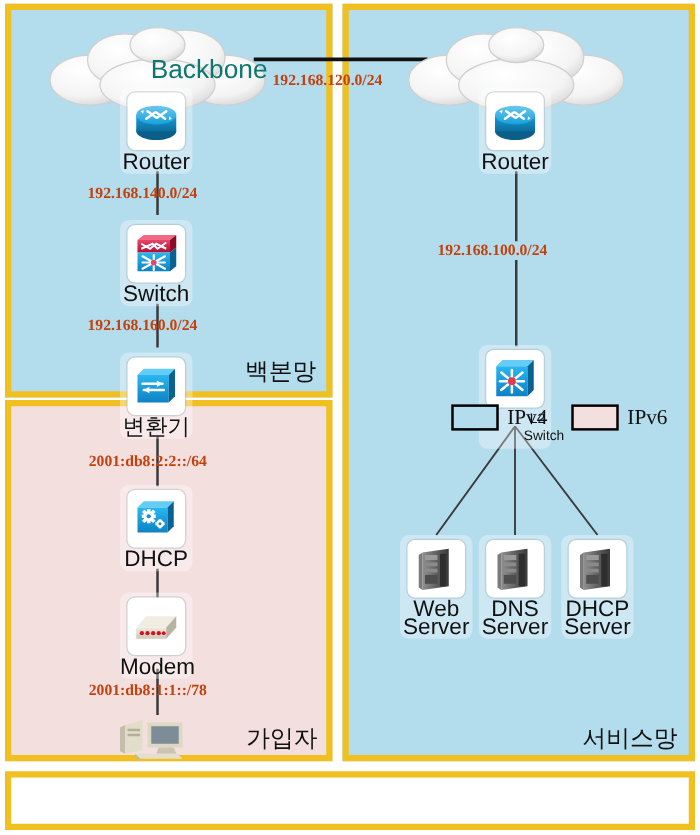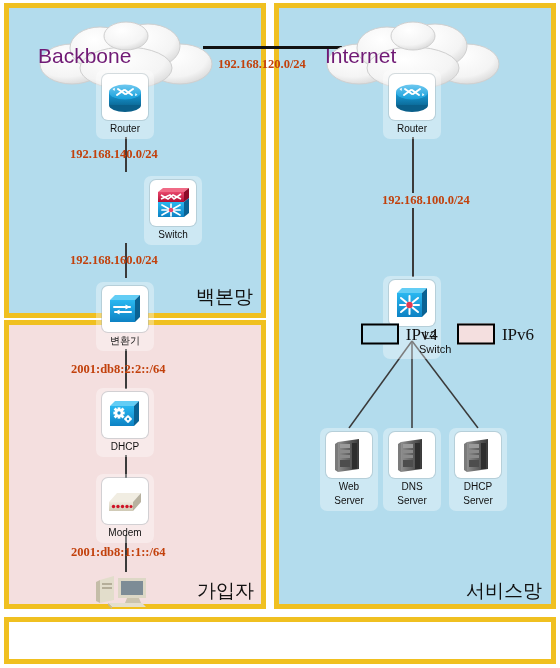--- a/index.html
+++ b/index.html
@@ -10,33 +10,33 @@
   #panel-backbone{left:4px;top:3px;width:262px;height:315px;background:#b3dced;}
   #panel-subscriber{left:4px;top:320px;width:262px;height:289px;background:#f4dfdf;}
   #panel-service{left:274px;top:3px;width:282px;height:606px;background:#b3dced;}
   #panel-legend{left:4px;top:617px;width:552px;height:47px;background:#ffffff;}
 
   .zone-label{position:absolute;font-weight:normal;font-size:19px;color:#111;
               letter-spacing:0px;white-space:nowrap;}
 
   
   .cloud{position:absolute;}
-  .cloud .cname{position:absolute;width:100%;text-align:left;top:26px;
-                font-size:21px;color:#701a75;z-index:5;white-space:nowrap;}
+  .cloud .cname{position:absolute;width:100%;text-align:right;top:26px;
+                font-size:21px;color:#0f766e;z-index:5;white-space:nowrap;}
   .cloud svg{position:absolute;left:0;top:0;}
 
   
   .node{position:absolute;width:58px;border-radius:7px;
         background:rgba(255,255,255,0.34);padding:4px 0 3px 0;text-align:center;
         box-sizing:border-box;}
   .node .tile{width:46px;height:46px;margin:0 auto;background:#fff;
               border-radius:6px;position:relative;
               box-shadow:0 0 0 1px rgba(140,160,170,.35);}
   .node .tile svg{position:absolute;left:0;top:0;}
-  .node .nlabel{font-size:10px;color:#111;line-height:14px;margin-top:2px;
+  .node .nlabel{font-size:18px;color:#111;line-height:14px;margin-top:2px;
                 white-space:pre-line;}
   .node.small .nlabel{font-size:11px;padding-left:36px;}
 
   .pcnode{position:absolute;width:62px;text-align:center;}
 
   
   .vline{position:absolute;width:1.5px;background:#3a3a3a;}
   .hline{position:absolute;height:2.5px;background:#111;}
   .linklabel{position:absolute;font-family:"Liberation Serif","DejaVu Serif",serif;
              font-weight:bold;font-size:12.5px;color:#c2410c;white-space:nowrap;}
@@ -71,24 +71,24 @@
 
 <div class="vline" style="left:125px;top:243px;height:35px;"></div>
 <div class="linklabel" style="left:70px;top:253px;">192.168.160.0/24</div>
 
 <div class="vline" style="left:125px;top:349px;height:40px;"></div>
 <div class="linklabel" style="left:71px;top:362px;text-align:center;">2001:db8:2:2::/64</div>
 
 <div class="vline" style="left:125px;top:455px;height:24px;"></div>
 
 <div class="vline" style="left:125px;top:535px;height:37px;"></div>
-<div class="linklabel" style="left:71px;top:545px;">2001:db8:1:1::/64</div>
+<div class="linklabel" style="left:71px;top:545px;">2001:db8:1:1::/78</div>
 
 <div class="vline" style="left:412px;top:137px;height:140px;"></div>
-<div class="linklabel" style="left:379px;top:193px;background:#b3dced;padding:0 3px;">192.168.100.0/24</div>
+<div class="linklabel" style="left:347px;top:193px;background:#b3dced;padding:0 3px;">192.168.100.0/24</div>
 
 <svg class="fan" width="560" height="668">
   <line x1="412" y1="341" x2="349" y2="428" stroke="#3a3a3a" stroke-width="1.5"></line>
   <line x1="412" y1="341" x2="412" y2="428" stroke="#3a3a3a" stroke-width="1.5"></line>
   <line x1="412" y1="341" x2="478" y2="428" stroke="#3a3a3a" stroke-width="1.5"></line>
 </svg>
 
 <div class="cloud" style="left:38px;top:18px;width:176px;height:72px;">
   <svg width="176" height="72" viewBox="0 0 176 72">
     <defs>
@@ -114,21 +114,20 @@
   <svg width="176" height="72" viewBox="0 0 176 72">
     <g fill="url(#cg1)" stroke="#cfcfcf" stroke-width="1">
       <ellipse cx="34" cy="46" rx="32" ry="20"></ellipse>
       <ellipse cx="142" cy="46" rx="32" ry="20"></ellipse>
       <ellipse cx="62" cy="30" rx="30" ry="21"></ellipse>
       <ellipse cx="110" cy="28" rx="32" ry="22"></ellipse>
       <ellipse cx="88" cy="50" rx="46" ry="21"></ellipse>
       <ellipse cx="88" cy="18" rx="22" ry="14"></ellipse>
     </g>
   </svg>
-  <div class="cname">Internet</div>
 </div>
 
 <svg width="0" height="0" style="position:absolute" aria-hidden="true">
   <defs>
     <linearGradient id="routerTop" x1="0" y1="0" x2="0" y2="1">
       <stop offset="0%" stop-color="#6ec8f0"></stop>
         <stop offset="100%" stop-color="#16a0dc"></stop>
     </linearGradient>
     <linearGradient id="routerBody" x1="0" y1="0" x2="0" y2="1">
       <stop offset="0%" stop-color="#1a9fdd"></stop>
@@ -166,21 +165,21 @@
         <path d="M16 15 L23 20"></path>
           <path d="M30 21 L23 16"></path>
       </g>
       <path d="M13 14 l-2.5 1 2 2z" fill="#fff"></path>
       <path d="M33 22 l2.5 -1 -2 -2z" fill="#fff"></path>
     </svg>
   </div>
   <div class="nlabel">Router</div>
 </div>
 
-<div class="node" style="left:96px;top:176px;margin-left:48px;">
+<div class="node" style="left:96px;top:176px;">
   <div class="tile">
     <svg width="46" height="46" viewBox="0 0 46 46">
       <polygon points="8,12 34,12 39,8 13,8" fill="#f06a86"></polygon>
       <rect x="8" y="12" width="26" height="10" fill="url(#redBox)"></rect>
       <polygon points="34,12 39,8 39,18 34,22" fill="#8d0b28"></polygon>
       <g stroke="#fff" stroke-width="1.6" fill="none">
         <path d="M11 19 L20 15 L24 19 L31 14"></path>
         <path d="M11 15 L18 19 L23 15 L31 19"></path>
       </g>
       <rect x="8" y="22" width="26" height="15" fill="url(#blueBox)"></rect>

